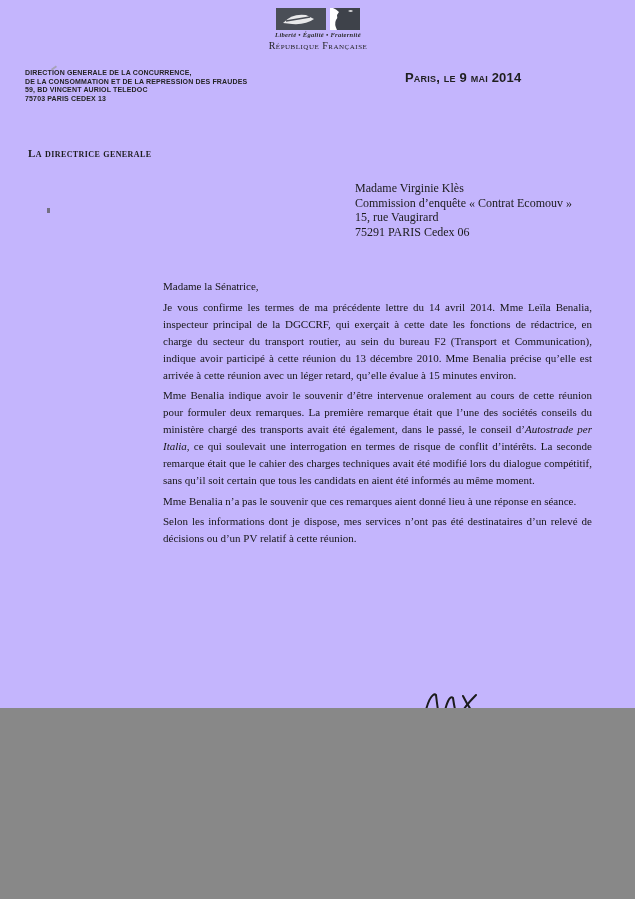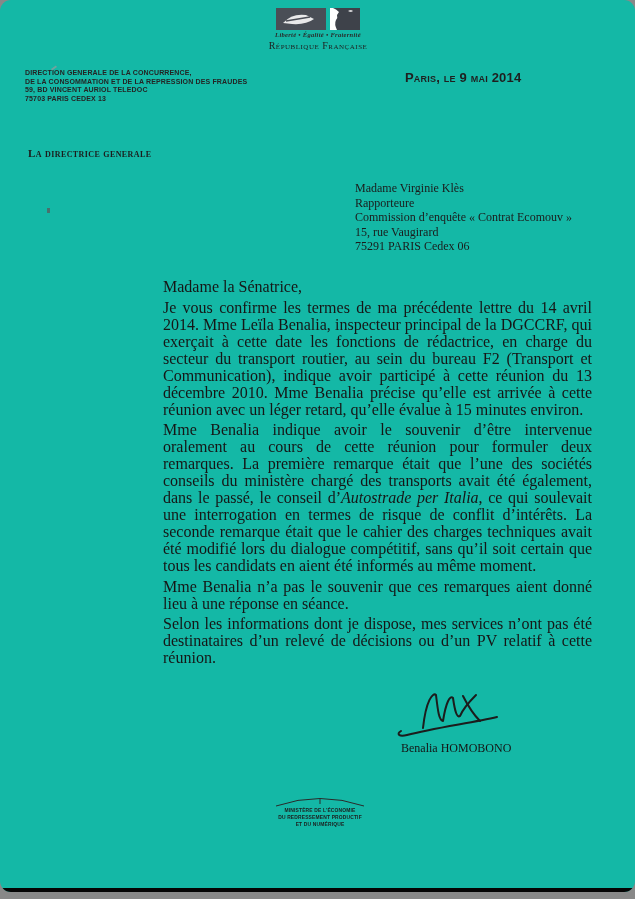--- a/index.html
+++ b/index.html
@@ -1,20 +1,19 @@
 <!DOCTYPE html>
 <html><head>
 <meta charset="utf-8">
 <style>
   html,body{margin:0;padding:0;background:#888;}
   .page{
-    position:relative;width:635px;height:892px;margin:0 auto;
-    background:#14b8a6;overflow:hidden;color:#1b1b1b;
+    position:relative;width:635px;height:708px;margin:0 auto;
+    background:#c4b5fd;overflow:hidden;color:#1b1b1b;
     font-family:"Liberation Serif","DejaVu Serif",serif;
-    border-radius:11px;
   }
   .abs{position:absolute;}
 
   
   .marianne{left:276px;top:8px;width:84px;height:22px;}
   .motto{left:238px;top:31px;width:160px;text-align:center;
     font-family:"Liberation Serif",serif;font-style:italic;font-weight:bold;
     font-size:6.5px;letter-spacing:.3px;color:#2a2a2a;}
   .republic{left:238px;top:40px;width:160px;text-align:center;
     font-variant:small-caps;font-size:10px;letter-spacing:.5px;color:#1f1f1f;}
@@ -25,21 +24,21 @@
   .dateline{left:405px;top:70px;
     font-family:"Liberation Sans","DejaVu Sans",sans-serif;
     font-weight:bold;font-size:13px;font-variant:small-caps;letter-spacing:.2px;color:#1f1f1f;}
 
   .sender-title{left:28px;top:147px;font-variant:small-caps;font-weight:600;
     font-size:11px;letter-spacing:.4px;color:#1c1c1c;}
 
   .recipient{left:355px;top:151px;font-size:12px;line-height:14.6px;color:#1b1b1b;margin-top:30px;}
 
   
-  .body{left:163px;top:278px;width:429px;font-size:16px;color:#161616;}
+  .body{left:163px;top:278px;width:429px;font-size:11px;color:#161616;}
   .body p{margin:0 0 3.5px 0;line-height:17px;text-align:justify;}
   .body p.salutation{text-align:left;}
   .body p.closing{text-align:left;white-space:nowrap;}
   .it{font-style:italic;}
 
   
   .signature{left:393px;top:690px;width:115px;height:50px;}
   .signer{left:401px;top:741px;font-size:12px;color:#151515;}
 
   
@@ -80,21 +79,20 @@
     <div>59, BD VINCENT AURIOL TELEDOC</div>
     <div>75703 PARIS CEDEX 13</div>
   </div>
 
   <div class="abs dateline">Paris, le 9 mai 2014</div>
 
   <div class="abs sender-title">La directrice generale</div>
 
   <div class="abs recipient">
     <div>Madame Virginie Klès</div>
-    <div>Rapporteure</div>
     <div>Commission d’enquête « Contrat Ecomouv »</div>
     <div>15, rue Vaugirard</div>
     <div>75291 PARIS Cedex 06</div>
   </div>
 
   <div class="abs body">
     <p class="salutation">Madame la Sénatrice,</p>
     <p>Je vous confirme les termes de ma précédente lettre du 14 avril 2014. Mme Leïla Benalia, inspecteur principal de la DGCCRF, qui exerçait à cette date les fonctions de rédactrice, en charge du secteur du transport routier, au sein du bureau F2 (Transport et Communication), indique avoir participé à cette réunion du 13 décembre 2010. Mme Benalia précise qu’elle est arrivée à cette réunion avec un léger retard, qu’elle évalue à 15 minutes environ.</p>
     <p><span>Mme Benalia indique avoir le souvenir d’être intervenue oralement au cours de cette réunion pour formuler deux remarques. La première remarque était que l’une des sociétés conseils du ministère chargé des transports avait été également, dans le passé, le conseil d’</span><span class="it">Autostrade per Italia</span><span>, ce qui soulevait une interrogation en termes de risque de conflit d’intérêts. La seconde remarque était que le cahier des charges techniques avait été modifié lors du dialogue compétitif, sans qu’il soit certain que tous les candidats en aient été informés au même moment.</span></p>
     <p>Mme Benalia n’a pas le souvenir que ces remarques aient donné lieu à une réponse en séance.</p>

